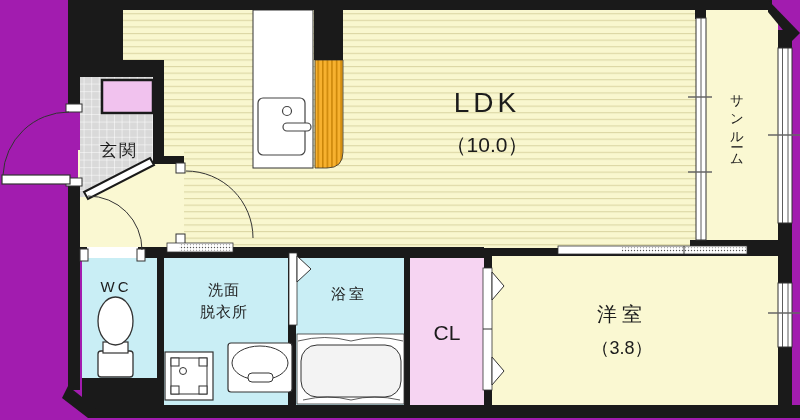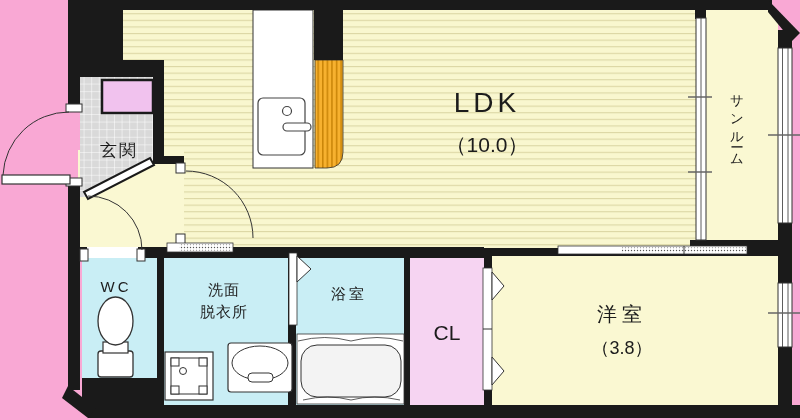--- a/index.html
+++ b/index.html
@@ -1,16 +1,16 @@
 <!DOCTYPE html>
 <html><head>
 <meta charset="utf-8">
 <style>
   html,body{margin:0;padding:0;background:#fff;}
-  .plan-wrap{position:relative;width:800px;height:420px;background:#f9a8d4;overflow:hidden;
+  .plan-wrap{position:relative;width:800px;height:420px;background:#a21caf;overflow:hidden;
              font-family:"Liberation Sans", sans-serif;}
   svg text{font-family:"Liberation Sans","DejaVu Sans",sans-serif;fill:#1c1c1c;}
   .lbl{user-select:none;}
 </style>
 </head>
 <body>
 
 <div class="plan-wrap">
 <svg width="800" height="420" viewBox="0 0 800 420" xmlns="http://www.w3.org/2000/svg">
   <defs>

